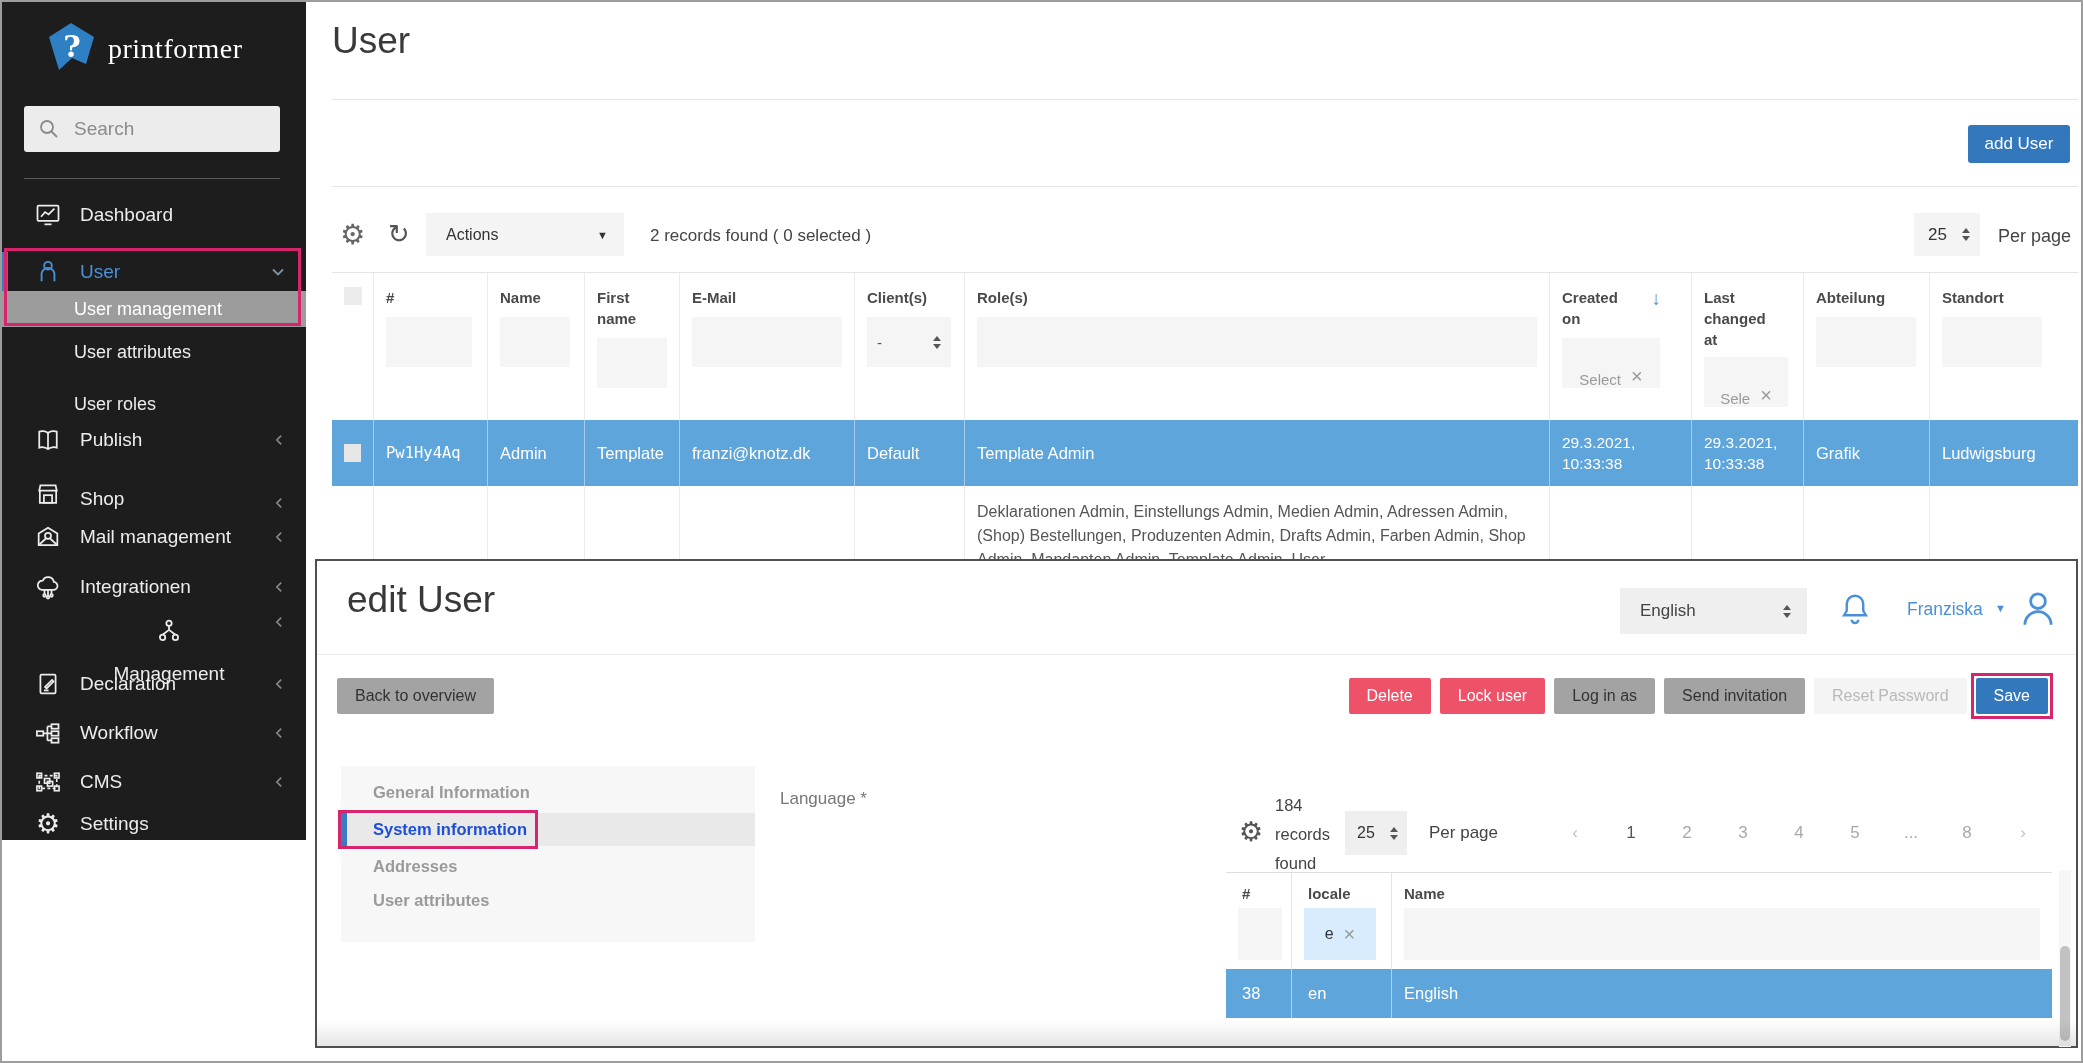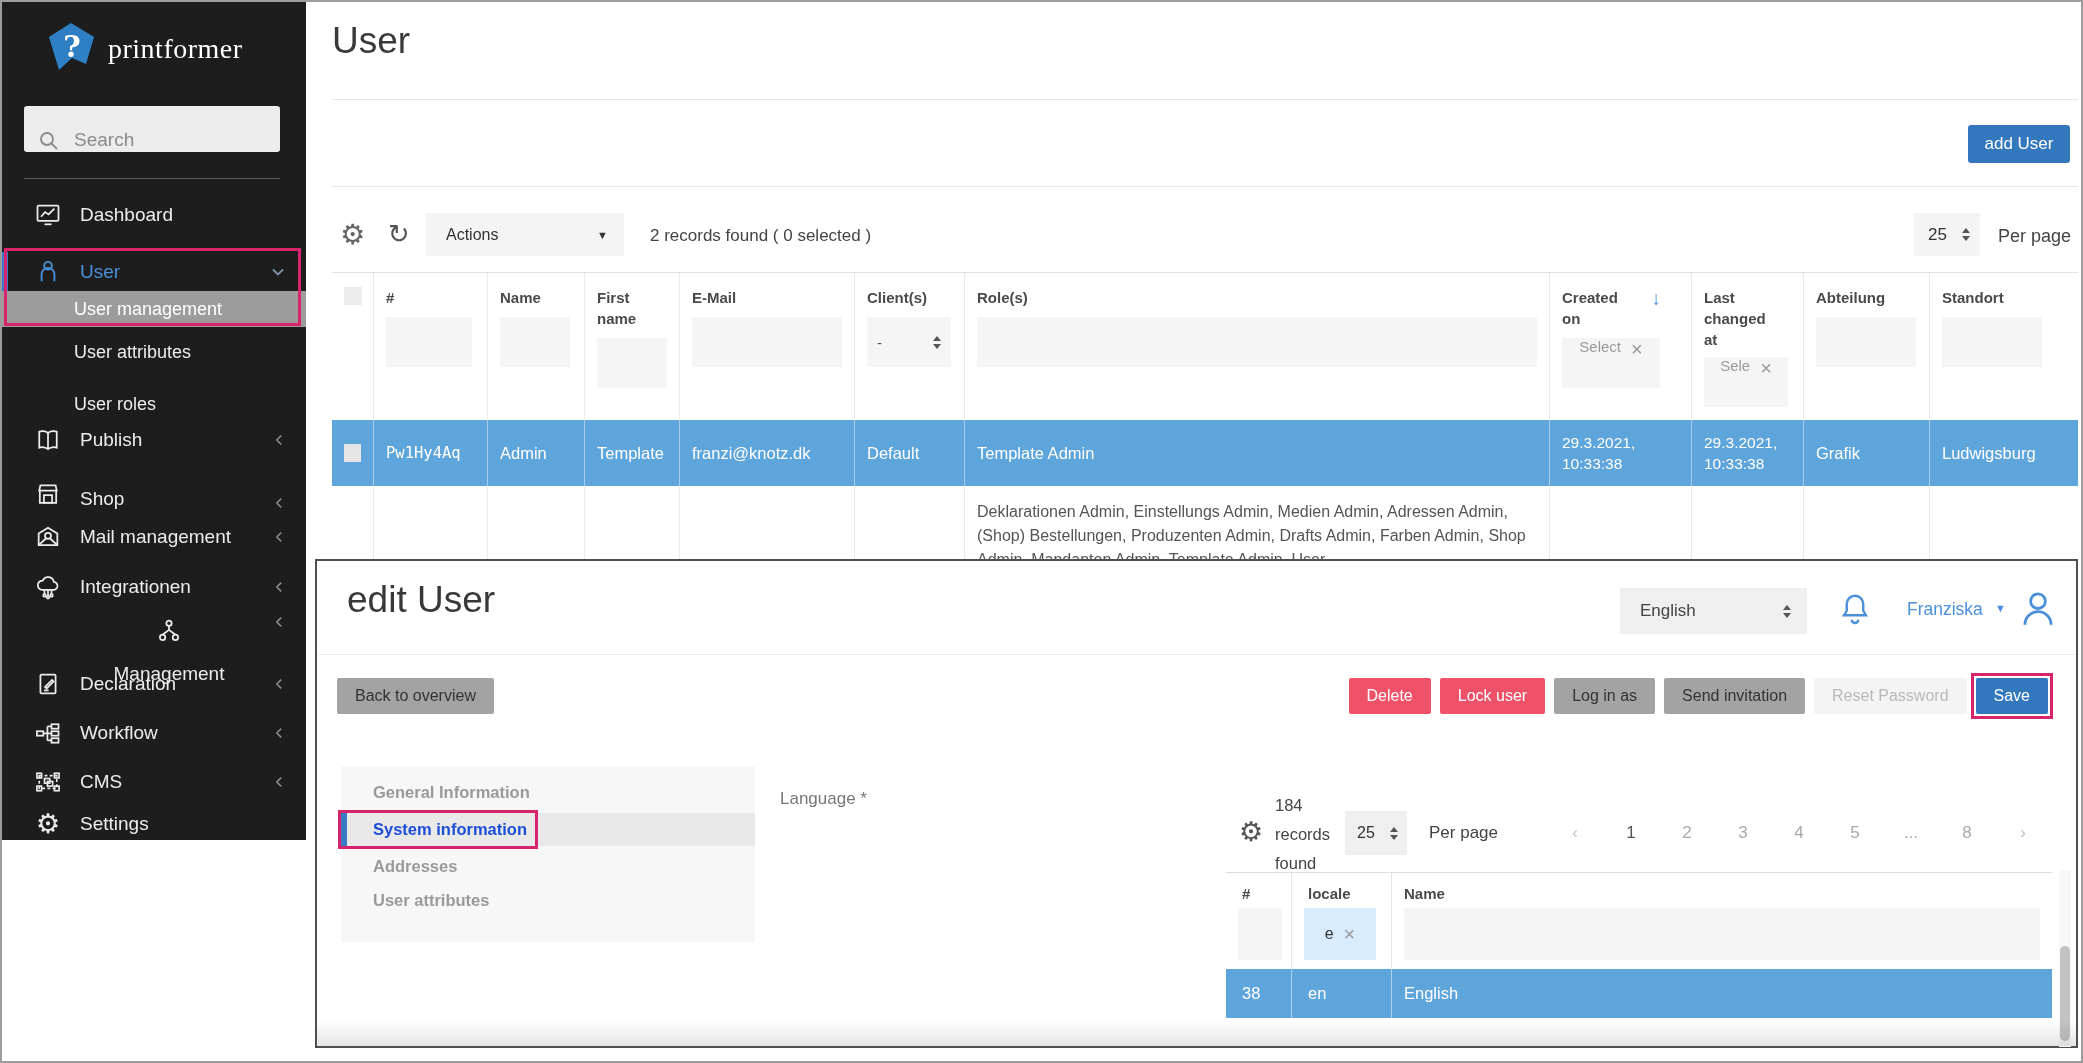--- a/index.html
+++ b/index.html
@@ -1,21 +1,21 @@
 <!DOCTYPE html>
 <html><head>
 <meta charset="utf-8">
 <style>
   html,body{margin:0;padding:0;background:#fff;font-family:"Liberation Sans","DejaVu Sans",sans-serif;}
   #screen{position:relative;width:2083px;height:1063px;box-sizing:border-box;border:2px solid #9d9d9d;background:#fff;overflow:hidden;}
   
   #sidebar{position:absolute;left:0;top:0;width:304px;height:838px;background:#1d1d1d;z-index:2;}
   .logo-row{position:absolute;left:44px;top:20px;display:flex;align-items:center;gap:12px;}
   .logo-text{color:#fff;font-family:"Liberation Serif","DejaVu Serif",serif;font-size:28px;letter-spacing:.5px;}
-  .searchbox{position:absolute;left:22px;top:104px;width:256px;height:46px;background:#ececec;border-radius:3px;display:flex;align-items:flex-end;gap:12px;padding:0 14px;box-sizing:border-box;}
+  .searchbox{position:absolute;left:22px;top:104px;width:256px;height:46px;background:#ececec;border-radius:3px;display:flex;align-items:center;gap:12px;padding:0 14px;box-sizing:border-box;}
   .searchbox input{border:none;background:transparent;outline:none;font-size:19px;color:#444;width:170px;font-family:inherit;}
   .searchbox input::placeholder{color:#8b8b8b;}
   .side-divider{position:absolute;left:22px;top:176px;width:256px;height:1px;background:#5a5a5a;}
   .nav{position:absolute;left:0;width:304px;height:40px;display:flex;align-items:center;gap:16px;padding-left:30px;box-sizing:border-box;color:#ececec;font-size:19px;cursor:pointer;}
   .nav .ic{width:32px;height:32px;display:flex;align-items:center;justify-content:center;flex:0 0 32px;}
   .nav .chev{position:absolute;right:20px;display:flex;}
   .nav-sub{position:absolute;left:0;width:304px;height:36px;display:flex;align-items:center;padding-left:72px;box-sizing:border-box;color:#ececec;font-size:18px;cursor:pointer;}
   .nav-active{color:#4a90d9;}
   .active-bar{position:absolute;left:0;top:0;width:6px;height:40px;background:#3a7cc4;}
   .sub-selected{background:#9c9c9c;color:#fff;}
@@ -40,21 +40,21 @@
   .updn .up{border-bottom:5px solid #555;}
   .updn .dn{border-top:5px solid #555;}
   
   #utable{position:absolute;left:26px;top:270px;width:1746px;border-top:1px solid #e3e3e3;}
   .hrow{display:flex;height:147px;box-sizing:border-box;}
   .hcell{box-sizing:border-box;border-right:1px solid #ebebeb;padding:14px 12px 0 12px;position:relative;}
   .hcell:first-child{border-left:none;}
   .hlabel{font-weight:bold;font-size:15px;color:#4a4a4a;line-height:21px;}
   .fbox{background:#f5f5f5;height:50px;margin-top:9px;}
   .fbox-flex{display:flex;align-items:center;justify-content:space-between;padding:0 10px;box-sizing:border-box;}
-  .fbox-center{display:flex;align-items:flex-start;justify-content:center;gap:10px;}
+  .fbox-center{display:flex;align-items:flex-end;justify-content:center;gap:10px;}
   .xmark{font-size:20px;color:#999;cursor:pointer;}
   .fval{font-size:15px;color:#9a9a9a;}
   .sort-down{position:absolute;right:30px;top:16px;font-size:19px;color:#4a90d9;font-weight:bold;}
   .checkbox{width:18px;height:18px;background:#ececec;}
   .drow{display:flex;height:66px;background:#5da5db;}
   .rcell{box-sizing:border-box;padding:0 12px;border-right:1px solid rgba(255,255,255,.45);display:flex;align-items:center;font-size:16.5px;color:#fff;}
   .mono{font-family:"DejaVu Sans Mono","Liberation Mono",monospace;font-size:15.5px;}
   .twoline{line-height:21px;font-size:15.5px;}
   .r2row{display:flex;height:140px;background:#fff;}
   .r2cell{box-sizing:border-box;padding:14px 12px 0 12px;border-right:1px solid #ebebeb;font-size:16px;color:#555;line-height:24px;}

